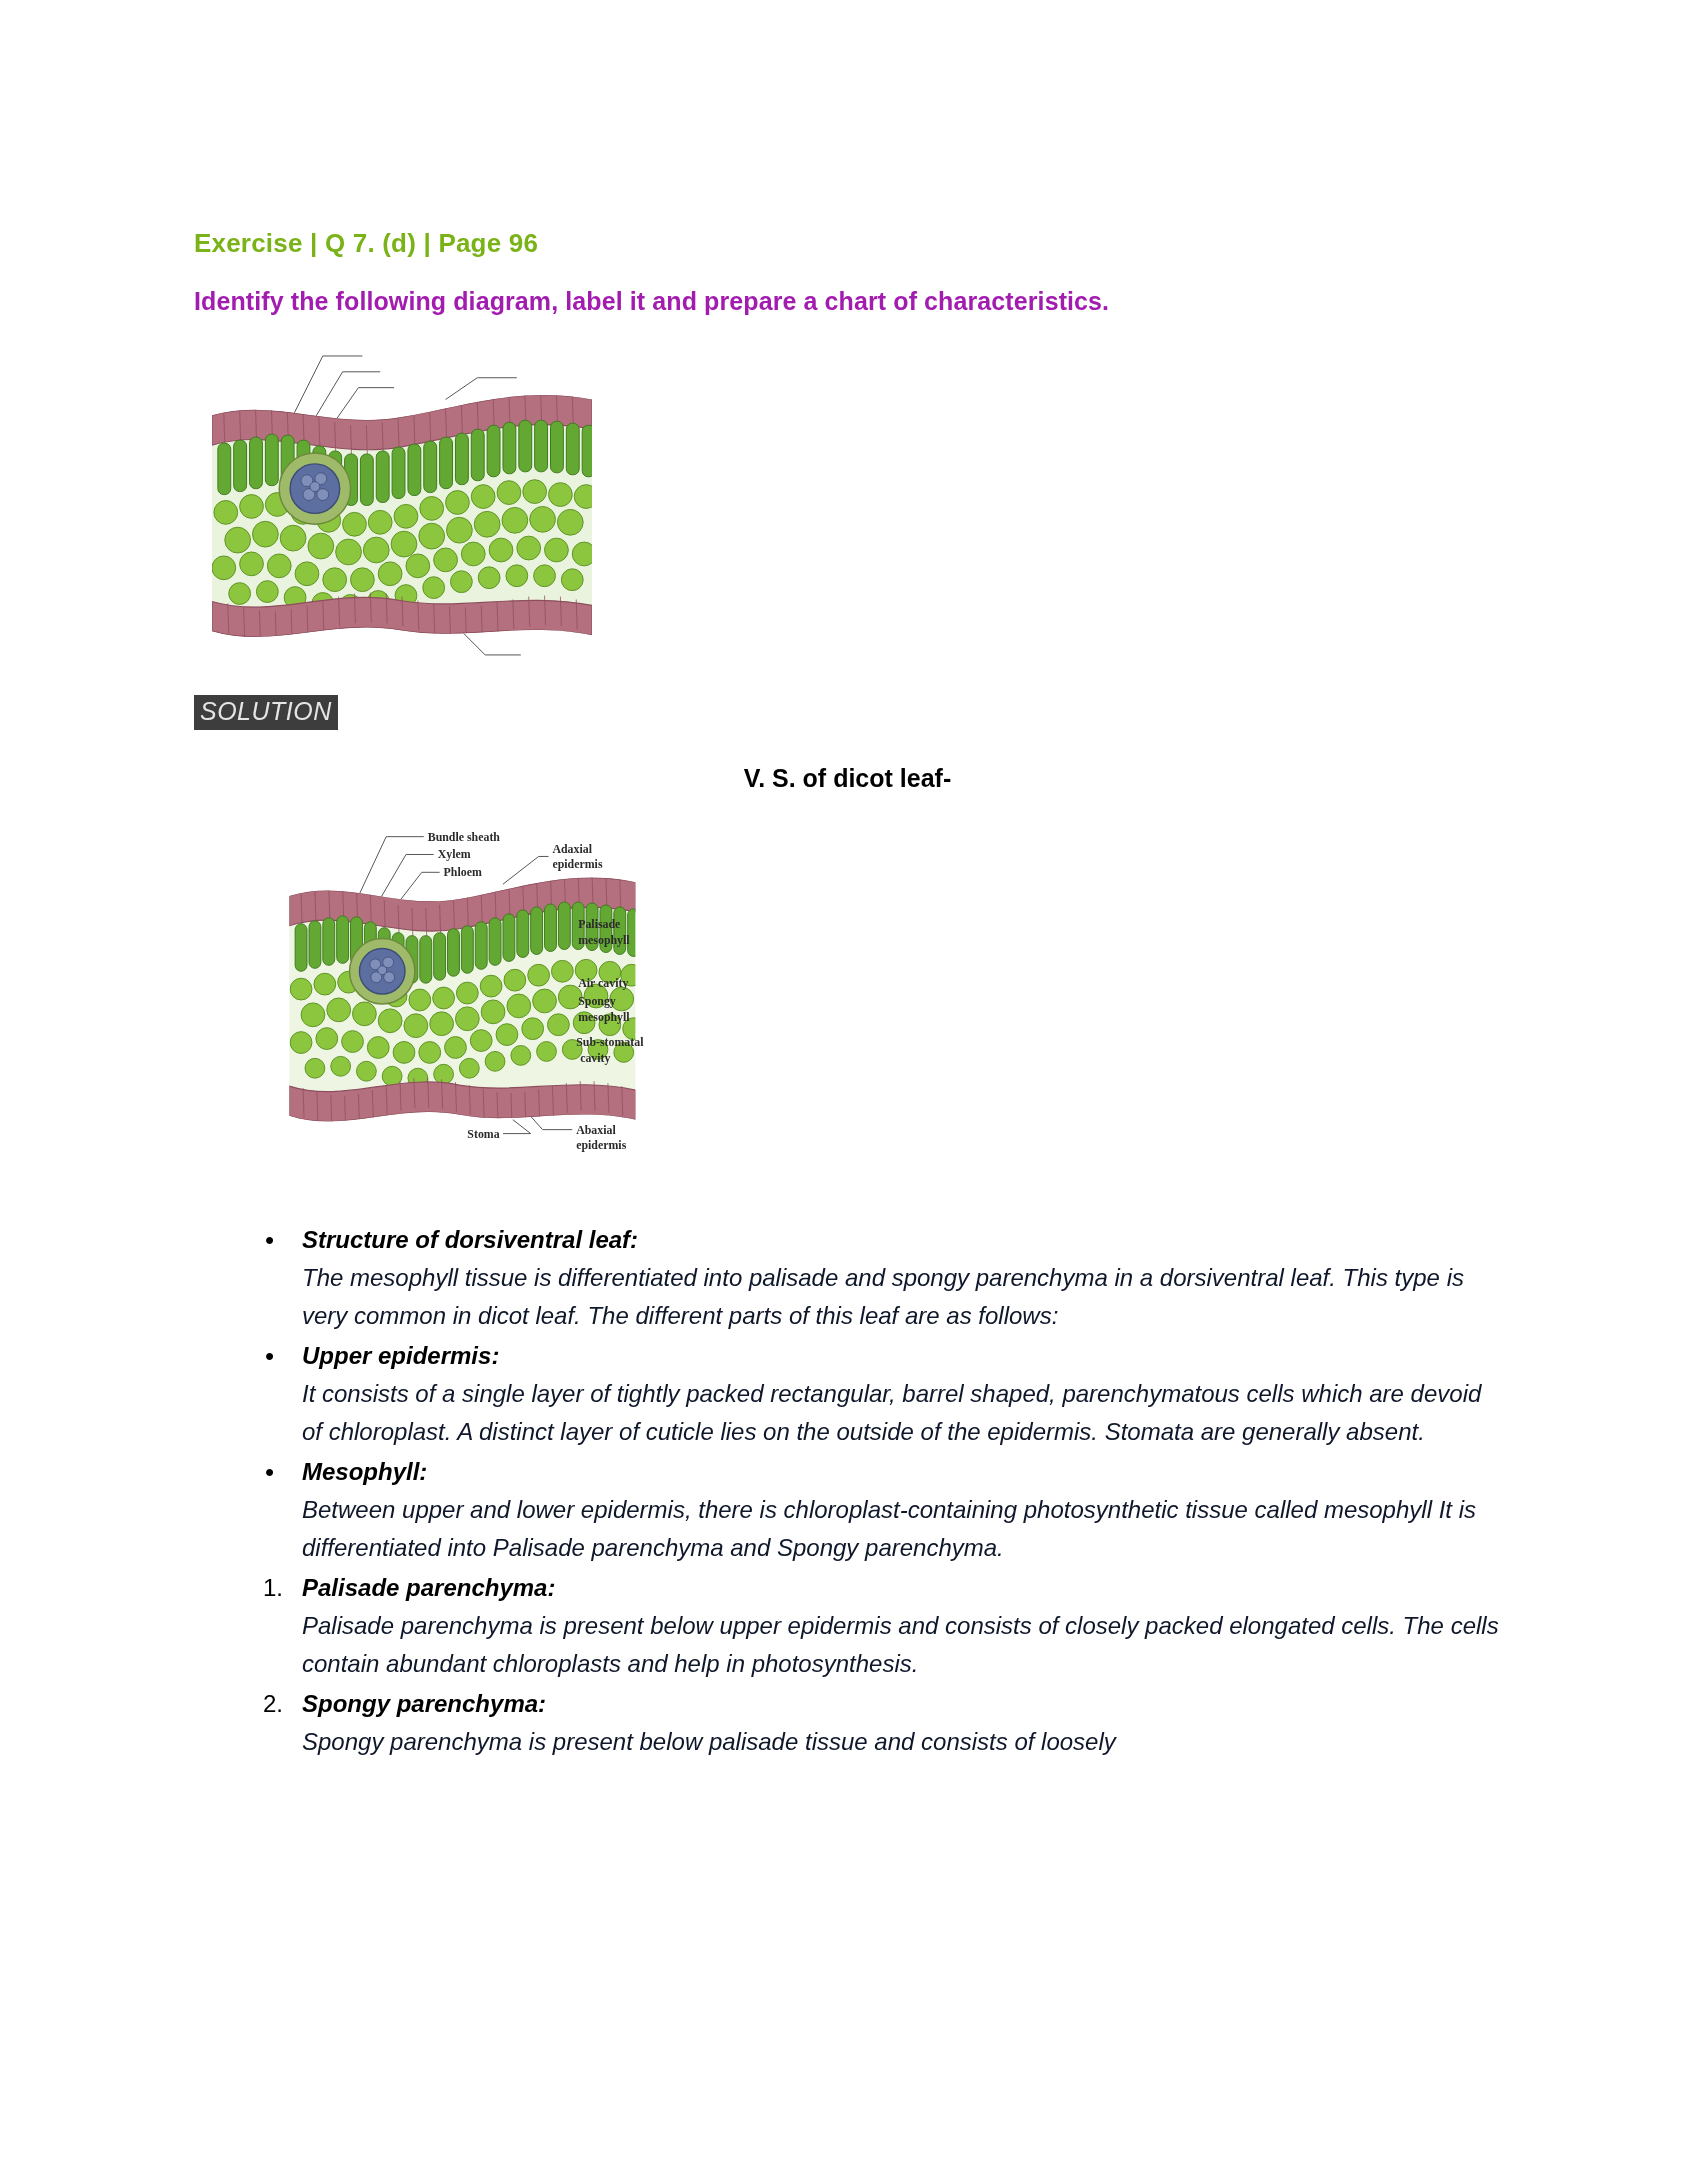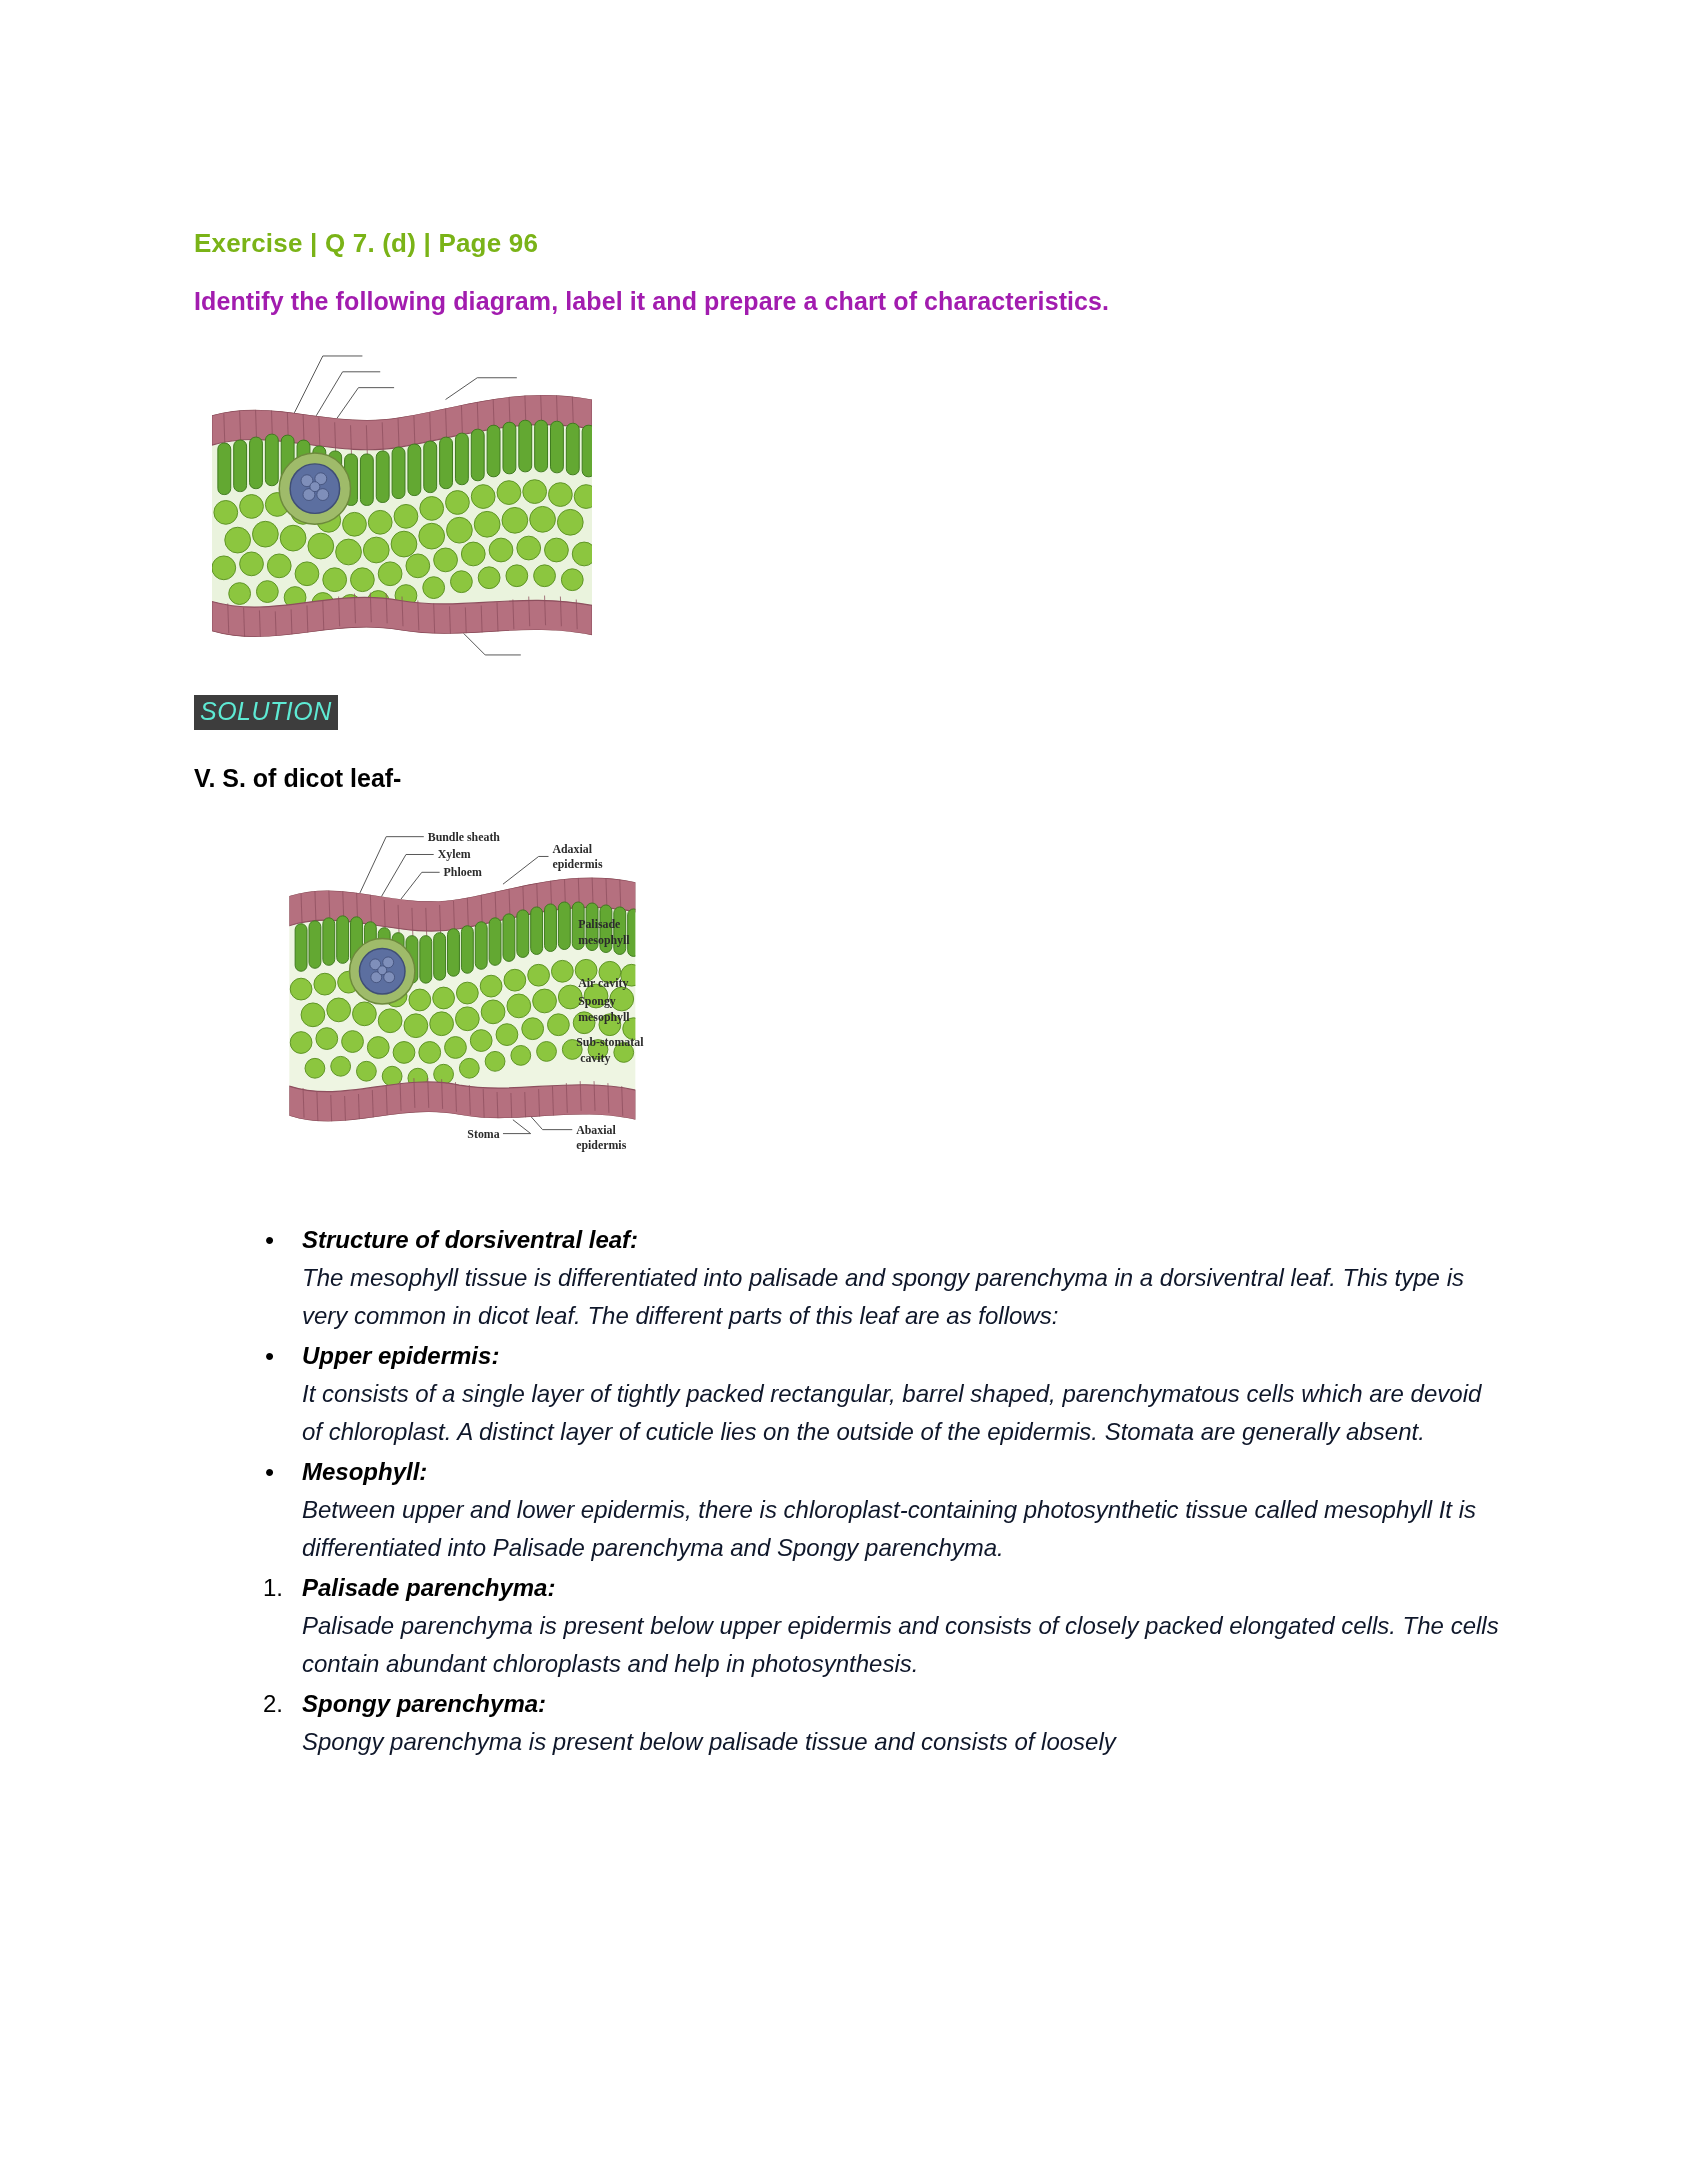--- a/index.html
+++ b/index.html
@@ -42,32 +42,33 @@
     margin-bottom: 22px;
     letter-spacing: 0.1px;
   }
   .figure-top {
     margin-left: 10px;
     margin-top: 6px;
   }
   .solution-label {
     display: inline-block;
     background: #3d3d3d;
-    color: #5eead4;
+    color: #e5e5e5;
     font-family: "Liberation Sans", sans-serif;
     font-style: italic;
     font-size: 25px;
     padding: 2px 6px 4px 6px;
     letter-spacing: 0.5px;
     margin-top: 26px;
   }
   .vs-title {
     font-size: 25px;
     font-weight: bold;
     margin-top: 34px;
+    text-align: center;
   }
   .figure-bottom {
     margin-left: 89px;
     margin-top: 12px;
     font-weight: bold;
   }
   .list-block {
     margin-top: 26px;
     margin-left: 51px;
   }

